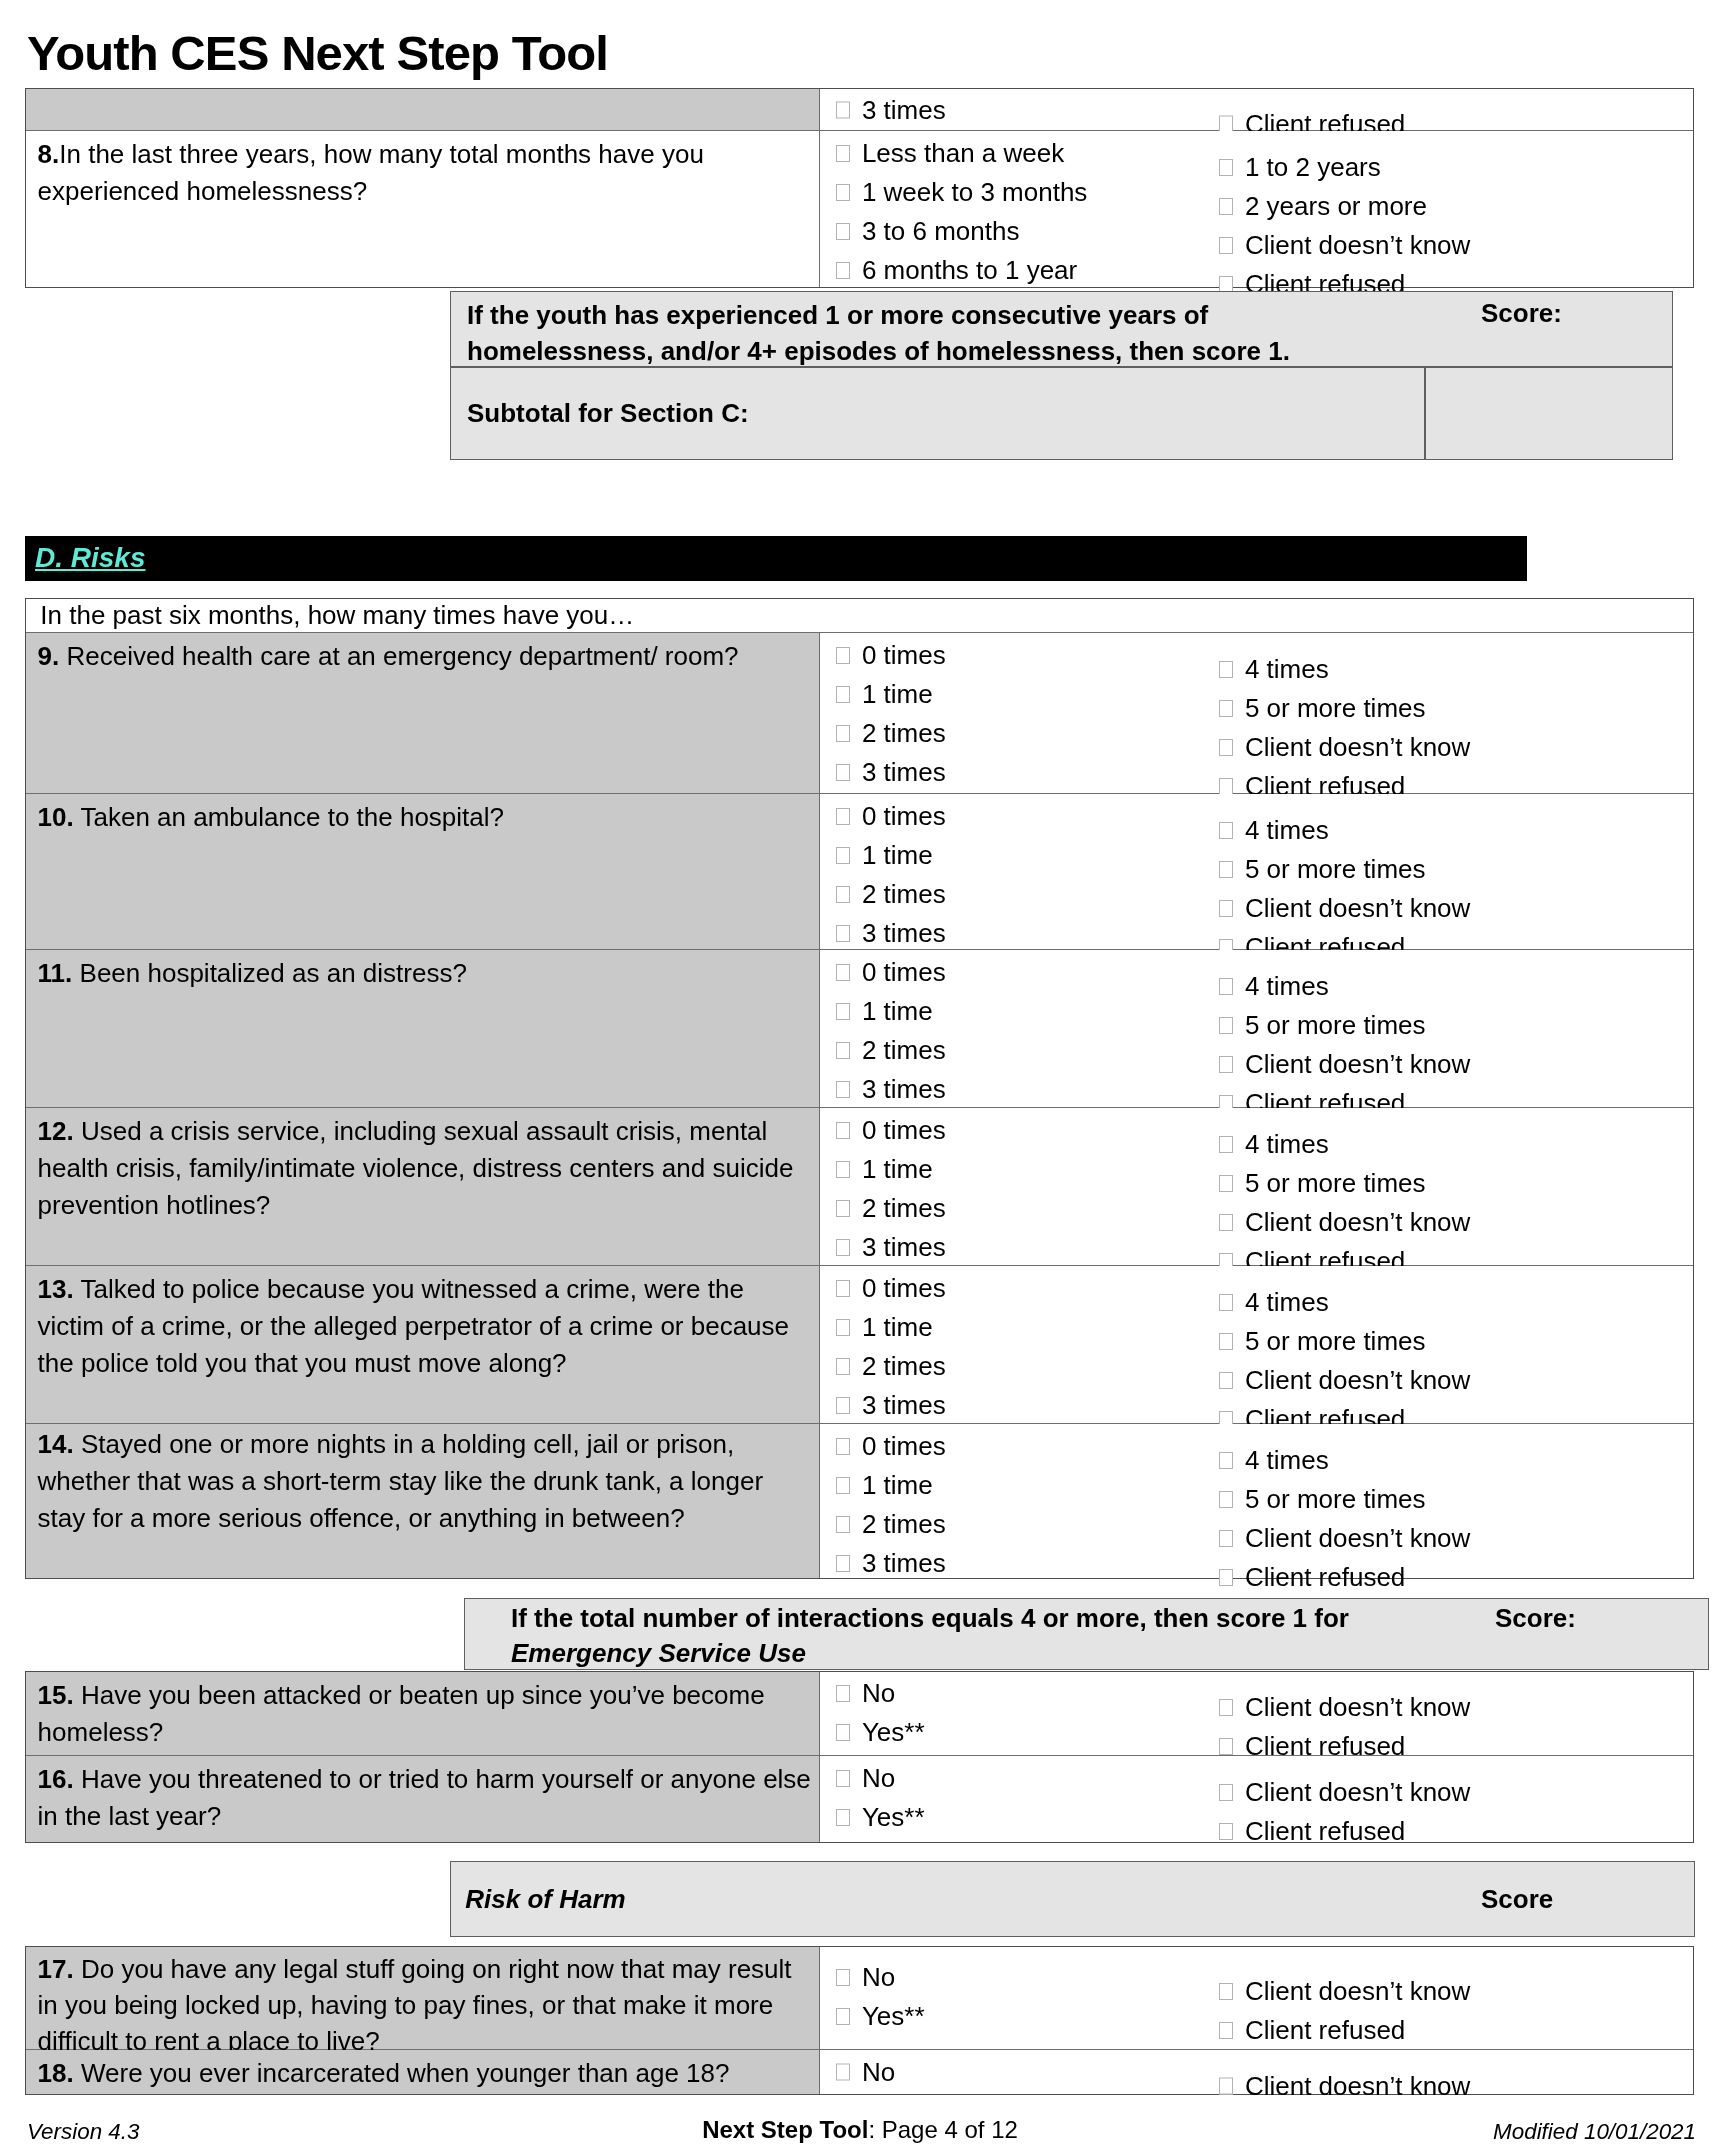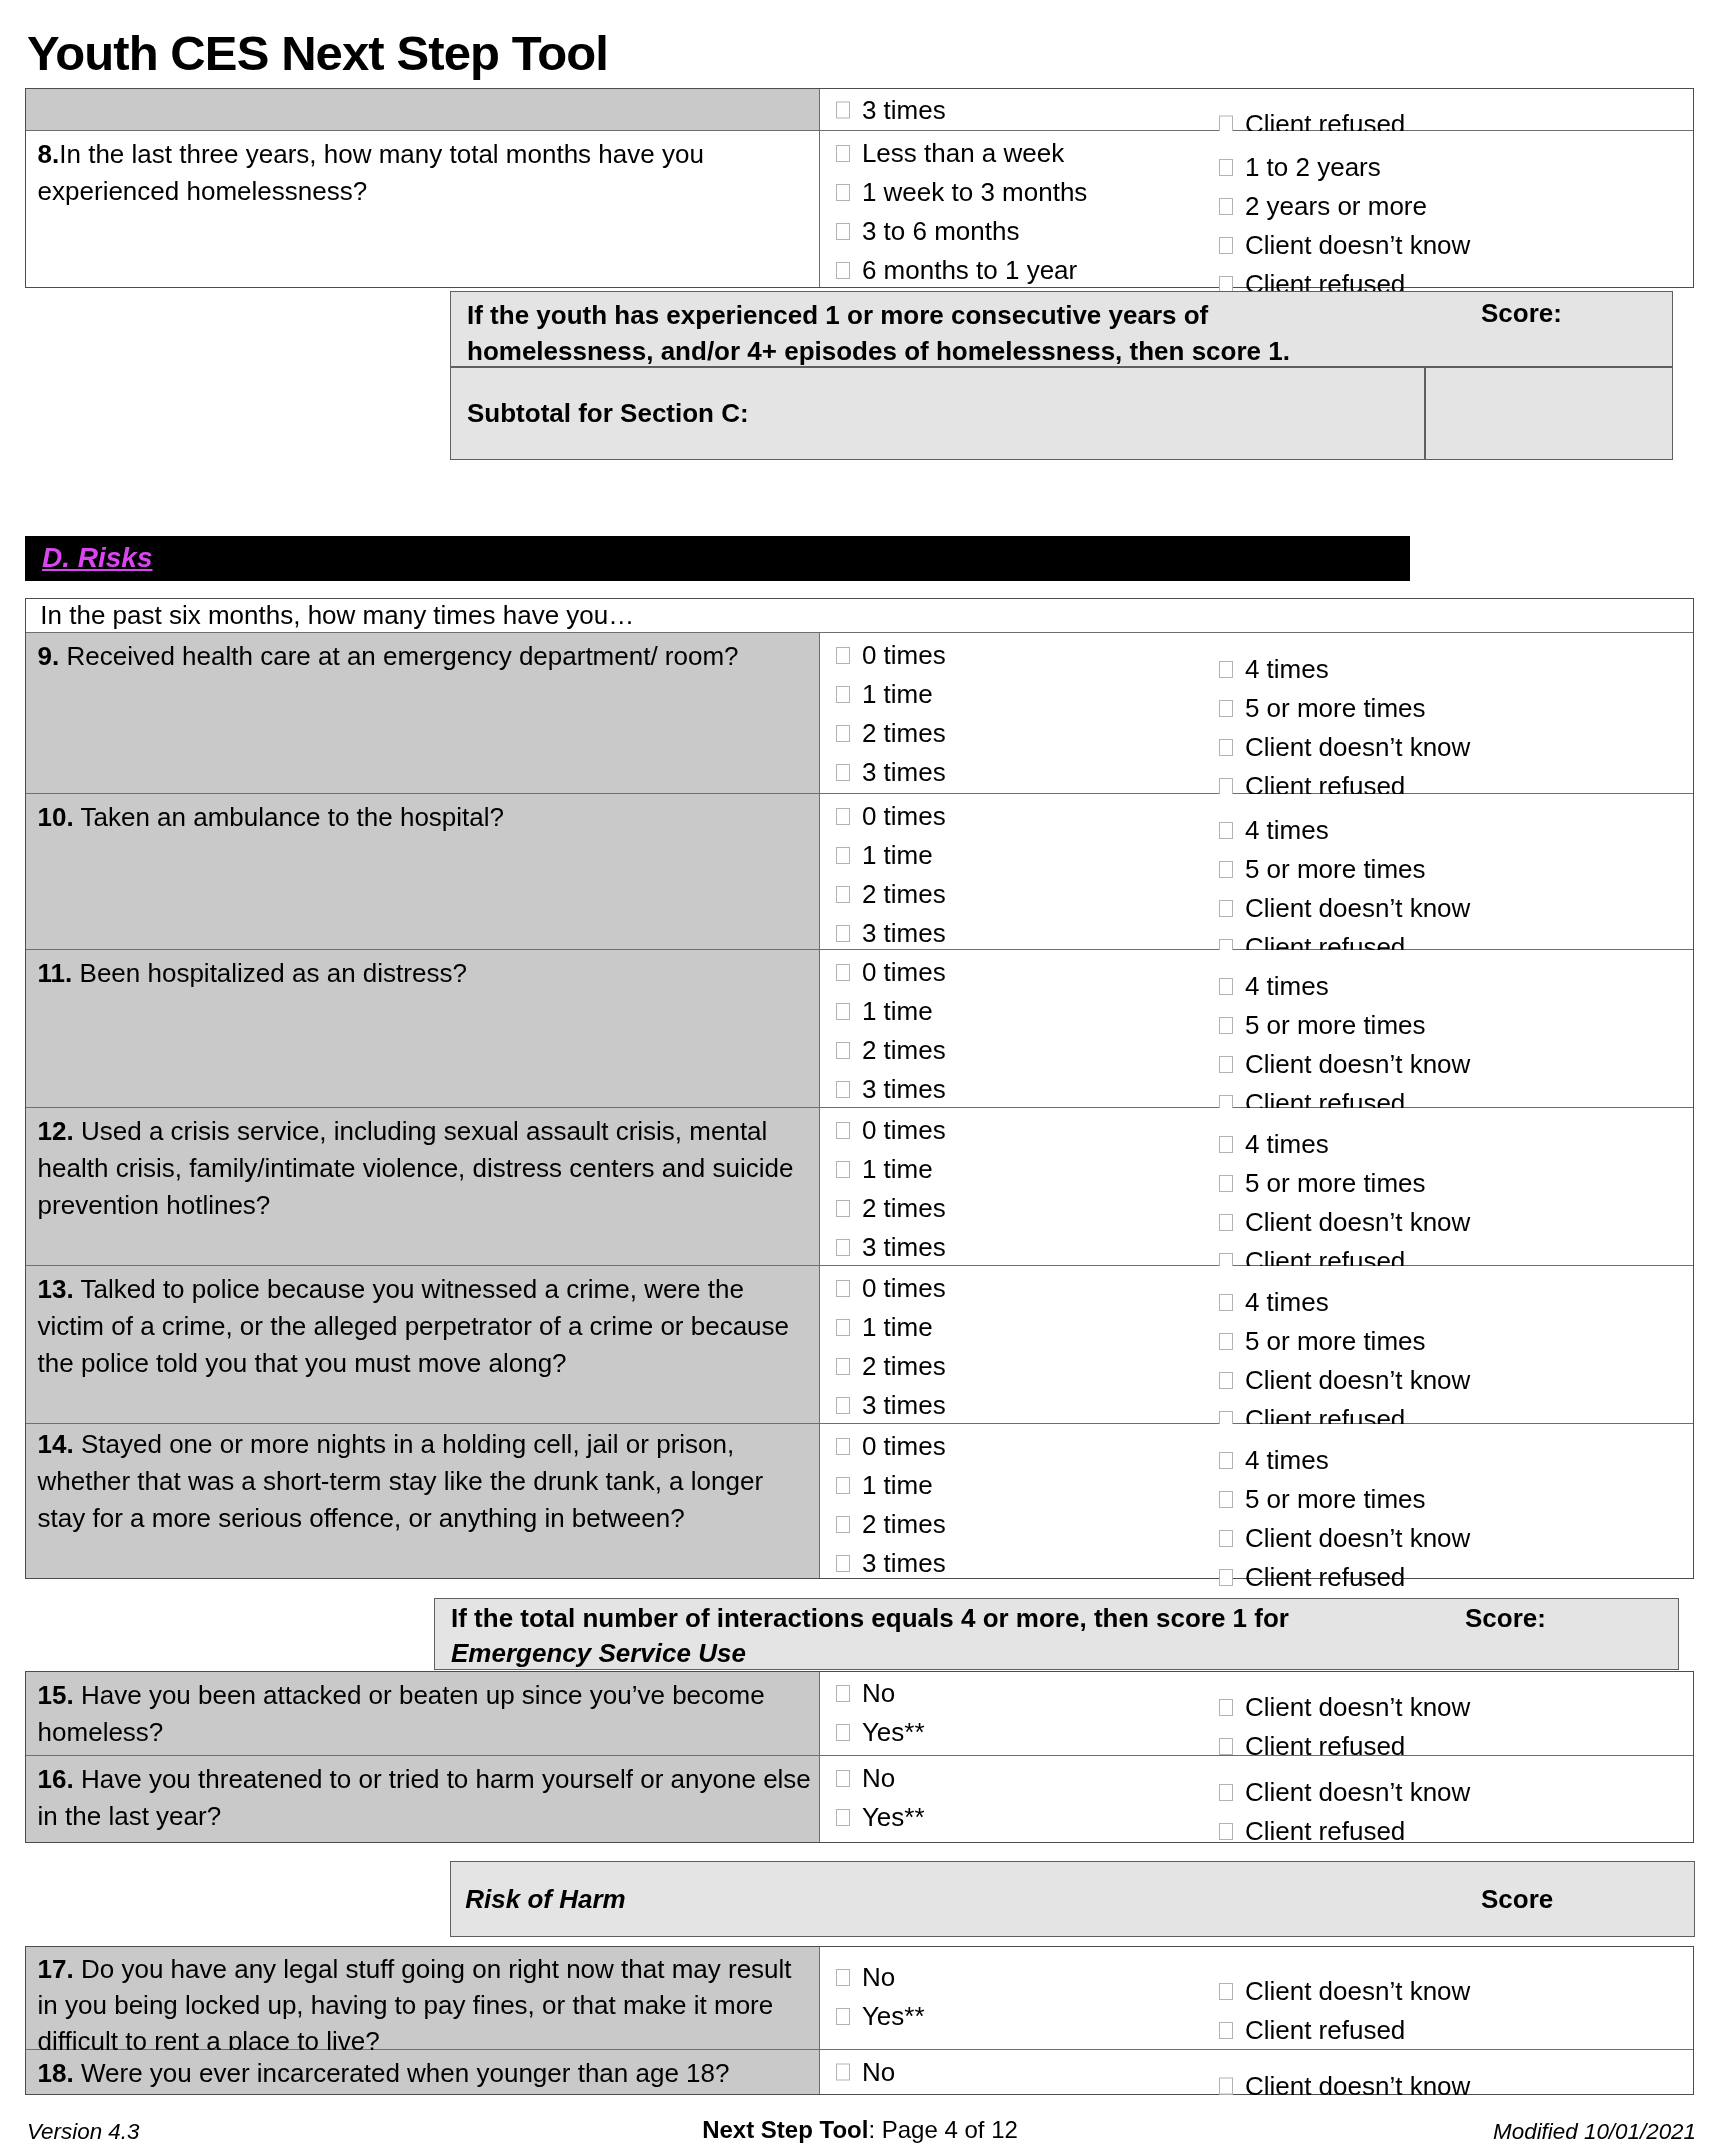--- a/index.html
+++ b/index.html
@@ -46,23 +46,23 @@
     position:absolute; background:#e4e4e4; border:1.8px solid #5f5f5f;
     font-size:26px; font-weight:bold;
   }
   .scorebox .note { padding:4.5px 0 0 16px; line-height:36px; }
   .scorelabel { position:absolute; left:1030px; top:6.3px; font-weight:bold; }
   .subtotal-divider { position:absolute; left:973px; top:0; bottom:0; width:1.8px; background:#5f5f5f; }
   .vcenter-text { display:flex; align-items:center; height:100%; padding-left:16px; }
 
   
   .secbar {
-    position:absolute; left:25px; width:1385px; height:45px; background:#000000;
-    color:#d946ef; font-size:28px; font-weight:bold; font-style:italic;
-    line-height:43px; padding-left:17px;
+    position:absolute; left:25px; width:1502px; height:45px; background:#000000;
+    color:#5eead4; font-size:28px; font-weight:bold; font-style:italic;
+    line-height:43px; padding-left:10px;
   }
   .secbar span { text-decoration:underline; }
 
   
   .footer { position:absolute; left:0; top:2114px; width:1720px; height:36px; font-size:22.4px; }
   .footer .fleft  { position:absolute; left:27px; top:5.4px; font-style:italic; }
   .footer .fcenter{ position:absolute; left:50%; transform:translateX(-50%); top:1.8px; font-size:24px; }
   .footer .fright { position:absolute; right:24px; top:5.4px; font-style:italic; }
   .bold { font-weight:bold; }
   .ital { font-style:italic; }
@@ -418,21 +418,21 @@
             </div>
           <div class="opt">
               <span class="cb"></span>
               <span>Client refused</span>
             </div>
         </div>
       </div>
     </div>
   </div>
 
-  <div class="scorebox" style="left:434px; top:1598px; width:1245px; height:72px;">
+  <div class="scorebox" style="left:464px; top:1598px; width:1245px; height:72px;padding-left:30px;">
     <div class="note" style="padding-top:1.8px; line-height:35px;">
       <div>If the total number of interactions equals 4 or more, then score 1 for</div>
       <div class="ital">Emergency Service Use</div>
     </div>
     <div class="scorelabel" style="top:3.6px;">Score:</div>
   </div>
 
   <div class="tblock" style="left:25px; top:1671px; width:1669px;">
 
     <div class="trow" style="height:84px;">

